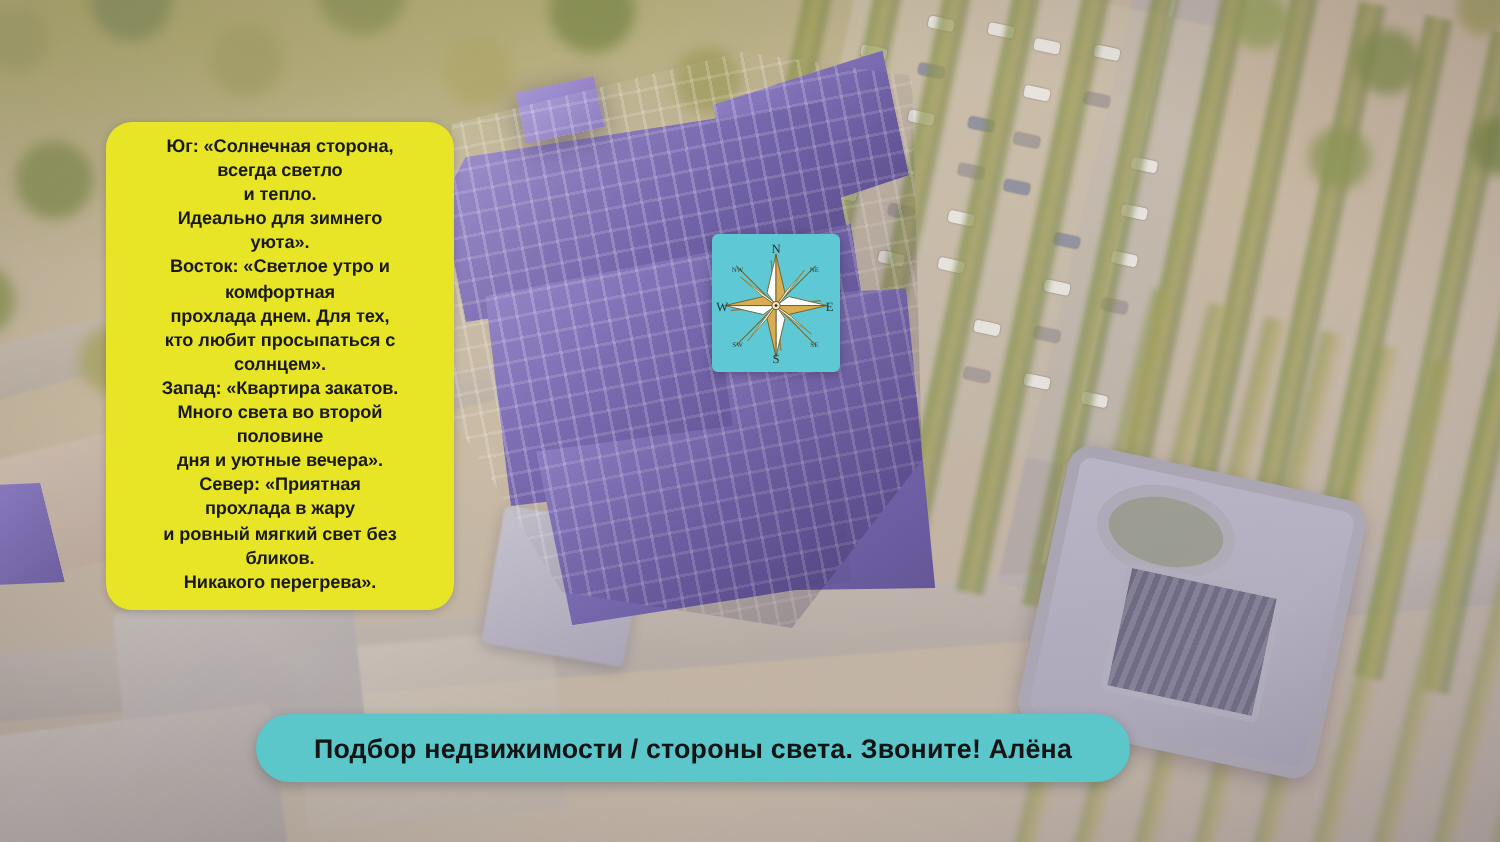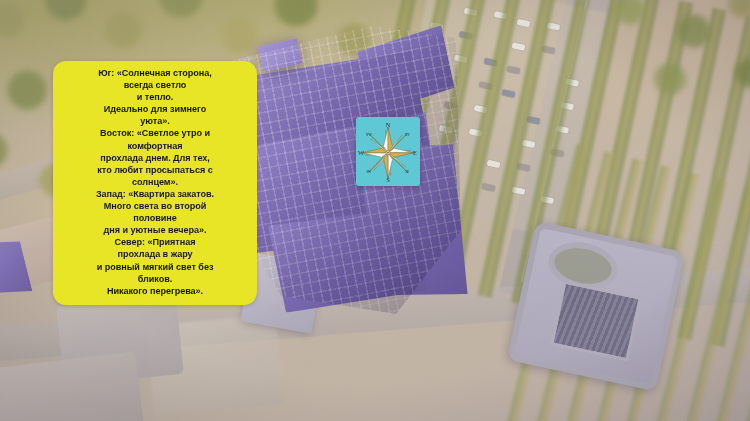--- a/index.html
+++ b/index.html
@@ -343,21 +343,21 @@
     transform: rotate(-14deg);
     clip-path: polygon(0 0,100% 12%,100% 100%,0 88%);
     opacity:.95;
   }
 
   
   .yellow-card {
     position: absolute;
     left: 53px; top: 61px;
     width: 162px;
-    padding: 6px 21px 8px;
+    padding: 6px 6px 8px;
     background: #e7e525;
     border-radius: 13px;
     box-shadow: 0 1px 4px rgba(0,0,0,.18);
   }
   .yellow-card p {
     margin: 0;
     font-size: 9.1px;
     line-height: 1.33;
     font-weight: bold;
     color: #19181a;
@@ -541,14 +541,17 @@
       <text x="50" y="97" id="cmp-s" text-anchor="middle" font-family="Liberation Serif, serif" font-size="10" fill="#24333a">S</text>
       <text x="92" y="56" id="cmp-e" text-anchor="middle" font-family="Liberation Serif, serif" font-size="10" fill="#24333a">E</text>
       <text x="8" y="56" id="cmp-w" text-anchor="middle" font-family="Liberation Serif, serif" font-size="10" fill="#24333a">W</text>
       <text x="20" y="26" id="cmp-nw" text-anchor="middle" font-family="Liberation Serif, serif" font-size="5.5" fill="#2b3a40">NW</text>
       <text x="80" y="26" id="cmp-ne" text-anchor="middle" font-family="Liberation Serif, serif" font-size="5.5" fill="#2b3a40">NE</text>
       <text x="20" y="84" id="cmp-sw" text-anchor="middle" font-family="Liberation Serif, serif" font-size="5.5" fill="#2b3a40">SW</text>
       <text x="80" y="84" id="cmp-se" text-anchor="middle" font-family="Liberation Serif, serif" font-size="5.5" fill="#2b3a40">SE</text>
     </svg>
   </div>
 
+  <div class="pill">
+    <span>Подбор  недвижимости / стороны света. Звоните! Алёна</span>
+  </div>
 
 </div>
 
 </body></html>

